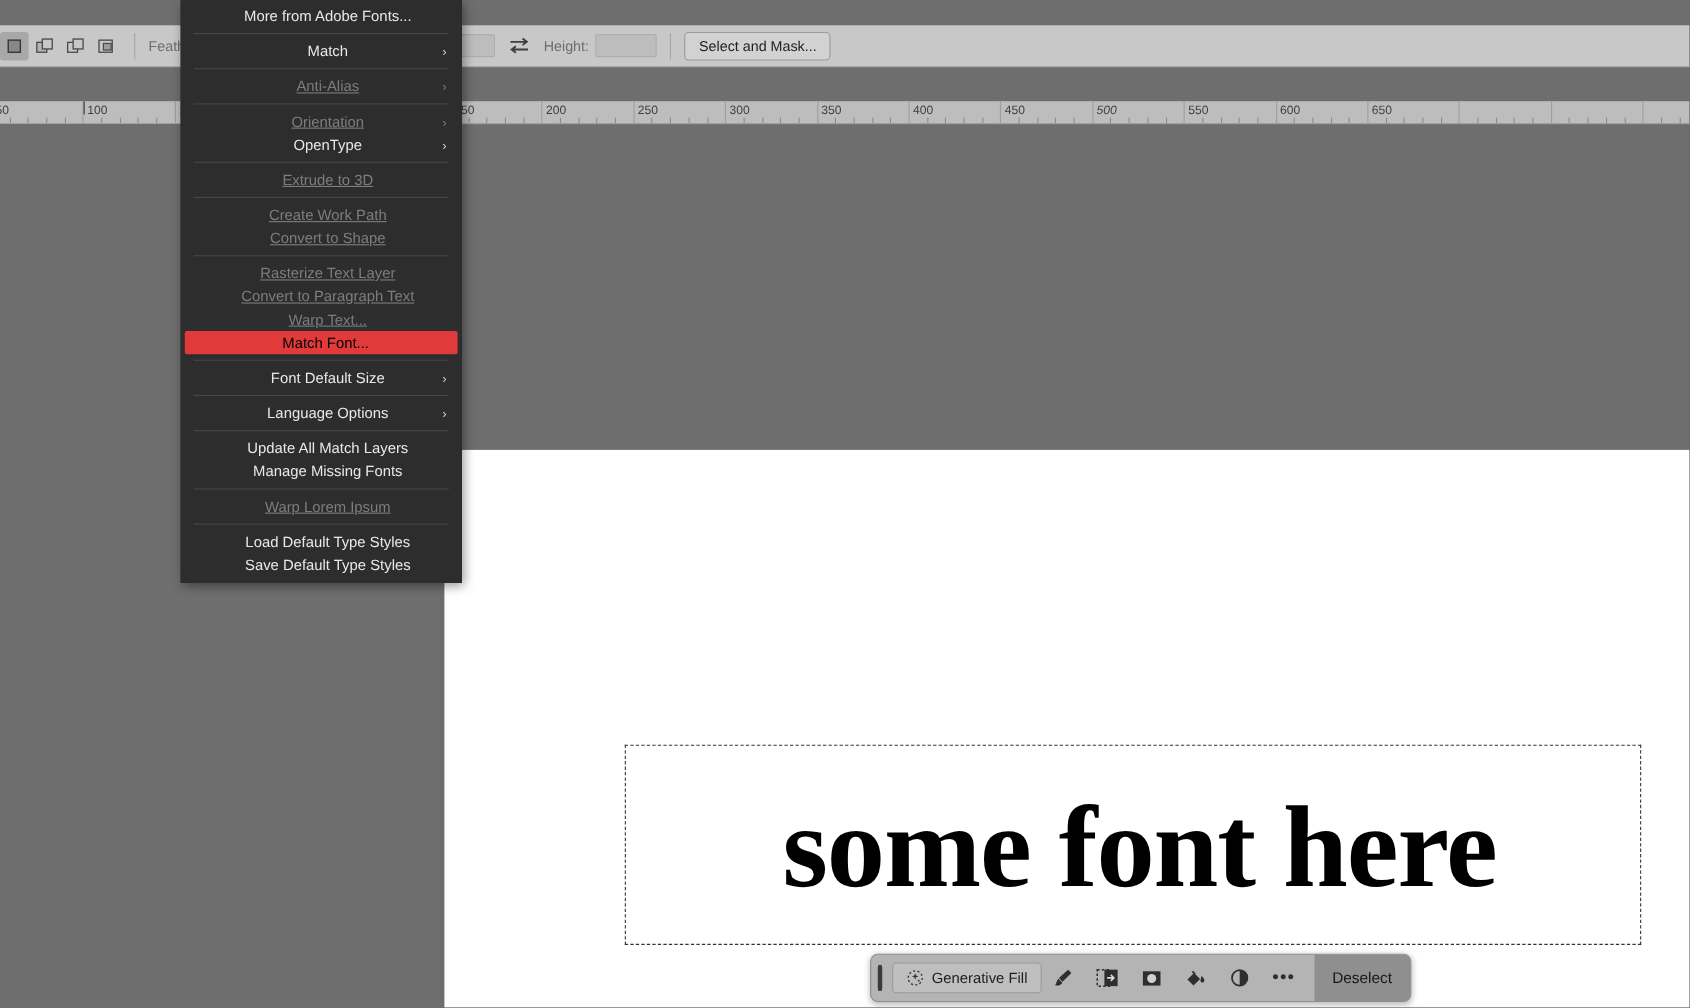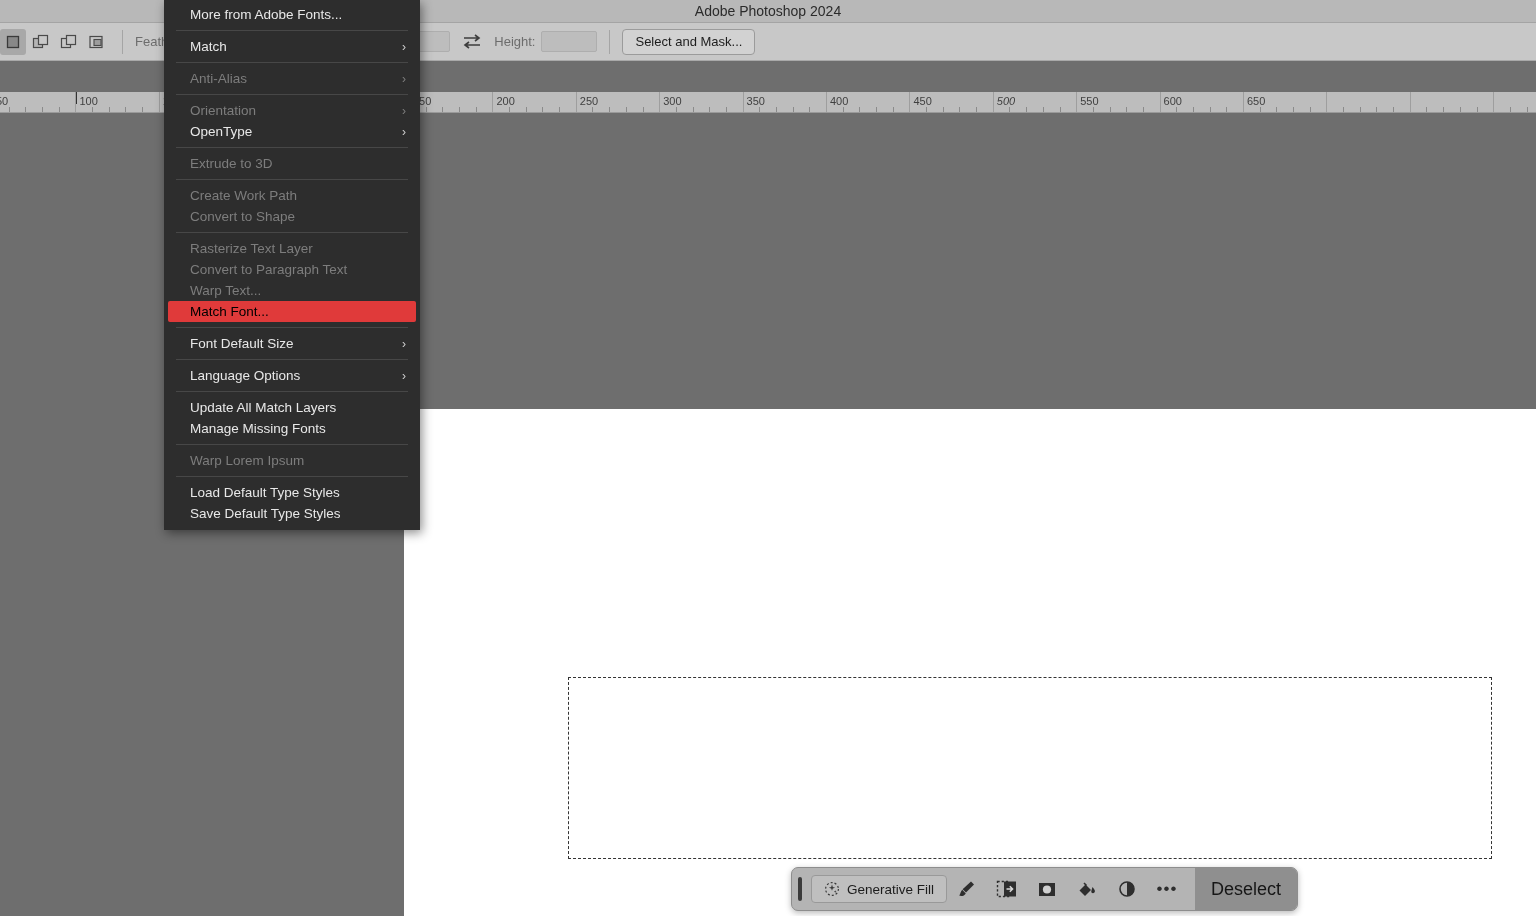--- a/index.html
+++ b/index.html
@@ -149,58 +149,56 @@
     width: 34px; height: 30px;
     display: flex; align-items: center; justify-content: center;
     margin: 0 3px;
   }
   .tbar-icon:first-of-type { margin-left: 10px; }
   .deselect-btn {
     align-self: stretch;
     background: #8f8f8f;
     display: flex; align-items: center;
     padding: 0 16px;
-    font-size: 18px; color: #161616;
+    font-size: 14px; color: #161616;
     margin-left: 8px;
   }
   .dots { font-size: 17px; color: #2e2e2e; letter-spacing: 1px; }
 
   
   .menu {
     position: absolute; left: 164px; top: 0; width: 256px;
     background: #2d2d2d;
     box-shadow: 2px 3px 10px rgba(0,0,0,0.45);
     padding: 4px 0 6px 0;
     z-index: 50;
   }
   .mi {
     height: 21px; padding: 0 14px 0 26px;
     display: flex; align-items: center;
     font-size: 13.5px; color: #e8e8e8;
     position: relative;
-  }
-  .mi.disabled { color: #7d7d7d; }
+    justify-content: center;
+  }
+  .mi.disabled { color: #7d7d7d; text-decoration: underline; }
   .mi.highlight { background: #e03a3a; color: #000000; border-radius: 2px; margin: 0 4px; padding-left: 22px;}
   .mi .arrow {
     position: absolute; right: 14px; top: 50%; transform: translateY(-50%);
     font-size: 12px; color: #cfcfcf;
   }
   .mi.disabled .arrow { color: #7d7d7d; }
   .msep { height: 1px; background: #474747; margin: 5px 12px; }
 
   svg { display: block; }
 </style>
 </head>
 <body>
 
 <div id="app">
 
-  <div class="titlebar">
-    <div class="titlebar-text">Adobe Photoshop 2024</div>
-  </div>
 
   <div class="optionsbar">
     <div class="sel-modes" id="sel-modes">
         <div class="sel-mode active">
           <span>
             <svg width="16" height="16" viewBox="0 0 16 16">
               <rect x="2.5" y="2.5" width="11" height="11" fill="#888" stroke="#3a3a3a" stroke-width="1.3"></rect>
             </svg>
           </span>
         </div>
@@ -360,20 +358,21 @@
       <div class="rtick minor" style="left: 1509.88px;"></div>
       <div class="rtick minor" style="left: 1526.56px;"></div>
       <div class="ruler-marker" style="left: 76.4px;"></div>
     </div>
 
   <div class="workspace">
     <div class="left-gutter"></div>
     <div class="canvas-sheet"></div>
 
     <div class="selection"></div>
+    <div class="art-text">some font here</div>
 
     <div class="taskbar">
       <div class="grip"></div>
       <div class="genfill-btn">
         <span>
           <svg width="16" height="16" viewBox="0 0 16 16">
             <circle cx="8" cy="8" r="6.4" fill="none" stroke="#3a3a3a" stroke-width="1.2" stroke-dasharray="2 2"></circle>
             <path d="M8 3.6 L8.8 5.9 L11.1 6.7 L8.8 7.5 L8 9.8 L7.2 7.5 L4.9 6.7 L7.2 5.9 Z" fill="#3a3a3a"></path>
             <path d="M11.2 9.2 L11.6 10.2 L12.6 10.6 L11.6 11 L11.2 12 L10.8 11 L9.8 10.6 L10.8 10.2 Z" fill="#3a3a3a"></path>
           </svg>

